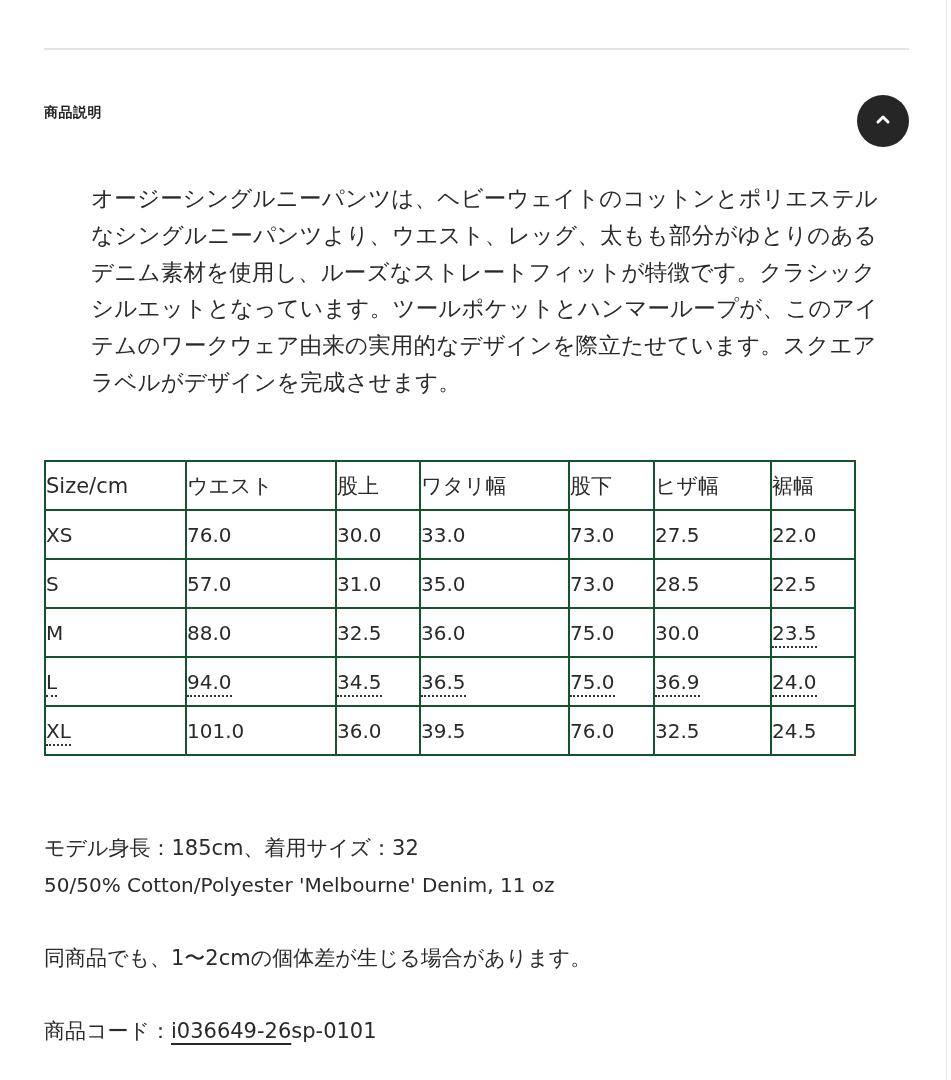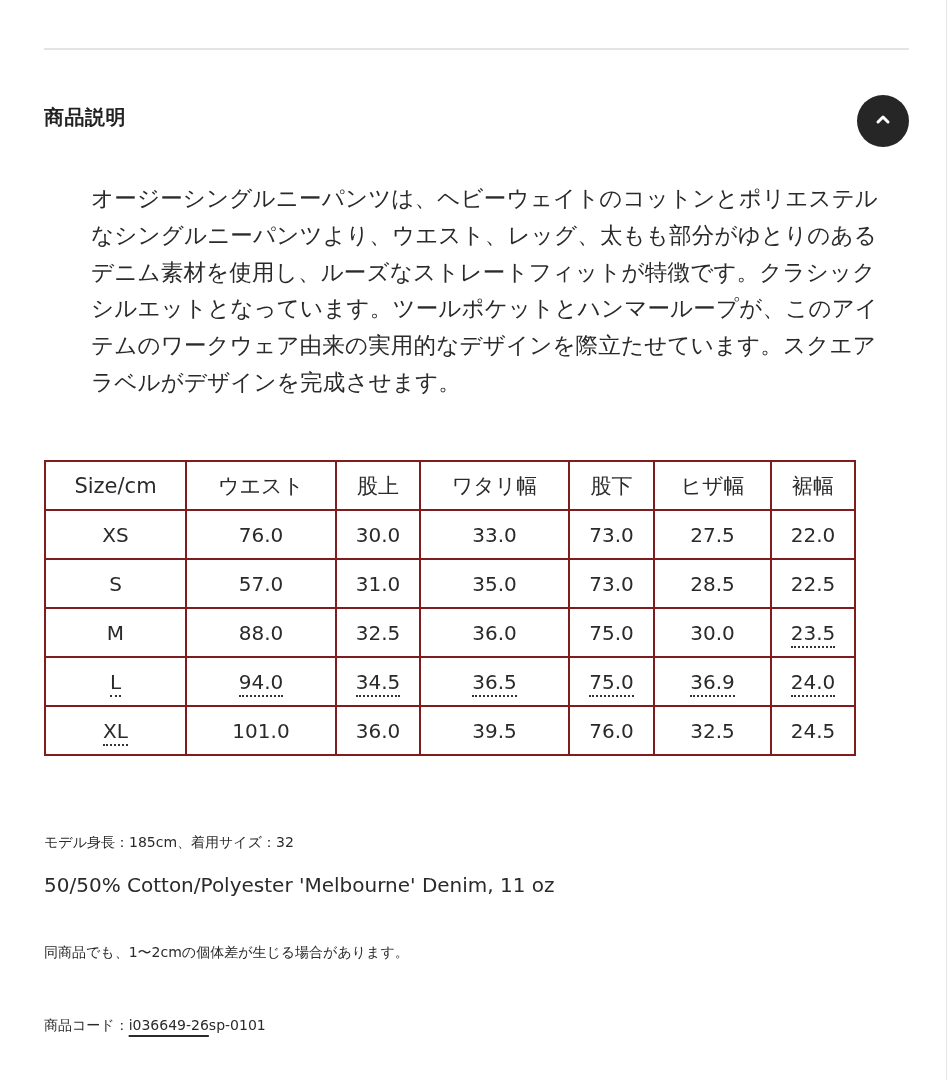--- a/index.html
+++ b/index.html
@@ -3,41 +3,41 @@
 <meta charset="utf-8">
 <style>
   html, body { margin: 0; padding: 0; }
   body {
     width: 951px; height: 1080px; overflow: hidden; background: #ffffff;
     font-family: "DejaVu Sans", "Liberation Sans", sans-serif;
     color: #2a2a2a; position: relative;
   }
   .right-edge { position: absolute; left: 946px; top: 0; width: 1px; height: 1080px; background: #e6e6e6; }
   .divider { position: absolute; left: 44px; top: 48px; width: 865px; height: 2px; background: #e4e4e4; }
-  .section-title { position: absolute; left: 44px; top: 104px; font-size: 20px; font-weight: bold; letter-spacing: 0.5px; color: #222; }
+  .section-title { position: absolute; left: 44px; top: 104px; font-size: 14px; font-weight: bold; letter-spacing: 0.5px; color: #222; }
   .toggle-btn {
     position: absolute; left: 857px; top: 95px; width: 52px; height: 52px; border-radius: 50%;
     background: #262626; display: flex; align-items: center; justify-content: center; cursor: pointer;
   }
   .toggle-btn svg { width: 16px; height: 16px; }
   .desc {
     position: absolute; left: 44px; top: 180px; width: 820px;
     font-size: 22.5px; line-height: 36.8px; color: #2a2a2a; letter-spacing: 0.2px;
   }
   .desc .line { display: block; white-space: nowrap; margin-left: 47px; }
   table.size {
     position: absolute; left: 44px; top: 460px; border-collapse: collapse;
     border: 2px solid #dcdcdc; font-size: 20px; color: #2a2a2a;
   }
   table.size th, table.size td {
-    border: 2px solid #7f1d1d; text-align: center; height: 47px; padding: 0; font-weight: normal;
+    border: 2px solid #14532d; text-align: left; height: 47px; padding: 0; font-weight: normal;
   }
   table.size th { font-size: 21px; }
   .dotted { border-bottom: 2px dotted #333; padding-bottom: 1px; }
-  .notes { position: absolute; left: 44px; font-size: 14px; color: #2a2a2a; white-space: nowrap; }
+  .notes { position: absolute; left: 44px; font-size: 21px; color: #2a2a2a; white-space: nowrap; }
   .n1 { top: 834px; }
   .n2 { top: 873px; font-size: 20px; }
   .n3 { top: 944px; }
   .n4 { top: 1017px; }
   .code-link { text-decoration: underline; text-decoration-thickness: 2px; text-underline-offset: 5px; }
 </style>
 </head>
 <body>
 
 <div class="right-edge"></div>

